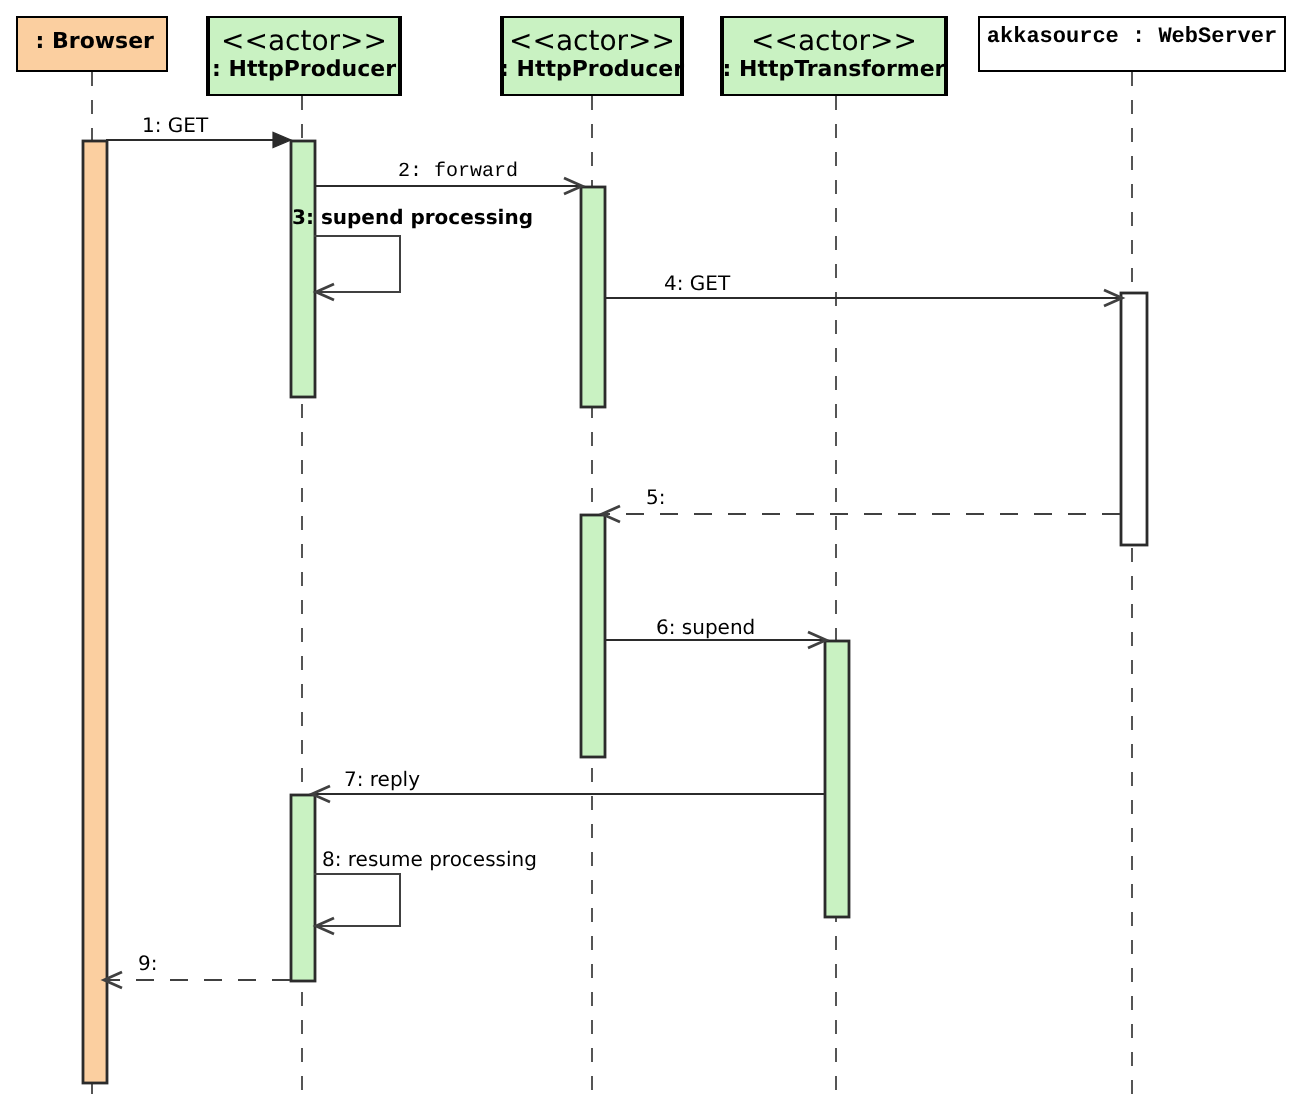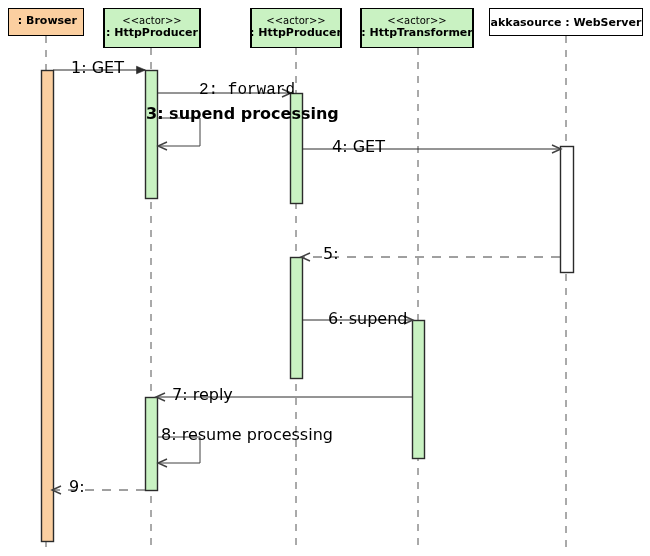--- a/index.html
+++ b/index.html
@@ -39,34 +39,34 @@
   }
   .hdr.plainbox {
     background: #ffffff;
     padding: 4px 6px 5px 6px;
   }
   .hdr.browserbox {
     background: #fbcfa0;
     padding: 4px 6px 5px 6px;
   }
   .stereo {
-    font-size: 10px;
+    font-size: 14px;
     font-weight: normal;
     color: #000000;
     letter-spacing: 0px;
   }
   .iname {
     font-size: 11px;
     font-weight: bold;
     color: #000000;
     white-space: nowrap;
   }
   .msglabel {
     position: absolute;
-    font-size: 16px;
+    font-size: 10px;
     color: #000000;
     white-space: nowrap;
   }
 </style>
 </head>
 <body>
 
 <div id="diagram">
 
   <svg class="layer" viewBox="0 0 650 556" xmlns="http://www.w3.org/2000/svg">
@@ -116,21 +116,21 @@
         <div class="iname">: HttpProducer</div>
       </div>
       <div class="hdr actorbox" style="left: 250px; top: 8px; width: 92px; height: 40px; display: flex; flex-direction: column; align-items: center; justify-content: center;">
         <div class="stereo">&lt;&lt;actor&gt;&gt;</div>
         <div class="iname">: HttpProducer</div>
       </div>
       <div class="hdr actorbox" style="left: 360px; top: 8px; width: 114px; height: 40px; display: flex; flex-direction: column; align-items: center; justify-content: center;">
         <div class="stereo">&lt;&lt;actor&gt;&gt;</div>
         <div class="iname">: HttpTransformer</div>
       </div>
-      <div class="hdr plainbox" style="left: 489px; top: 8px; width: 154px; height: 28px; display: flex; flex-direction: column; align-items: center; justify-content: flex-end;">
+      <div class="hdr plainbox" style="left: 489px; top: 8px; width: 154px; height: 28px; display: flex; flex-direction: column; align-items: center; justify-content: flex-start; font-family: Liberation Mono, monospace;">
         <div class="iname">akkasource : WebServer</div>
       </div>
     </div>
 
   <div id="labels">
       <div class="msglabel" style="left: 71px; top: 58px;">1: GET</div>
       <div class="msglabel" style="left: 199px; top: 81px; font-family: Liberation Mono, monospace;">2: forward</div>
       <div class="msglabel" style="left: 146px; top: 104px; font-weight: bold;">3: supend processing</div>
       <div class="msglabel" style="left: 332px; top: 137px;">4: GET</div>
       <div class="msglabel" style="left: 323px; top: 244px;">5:</div>

